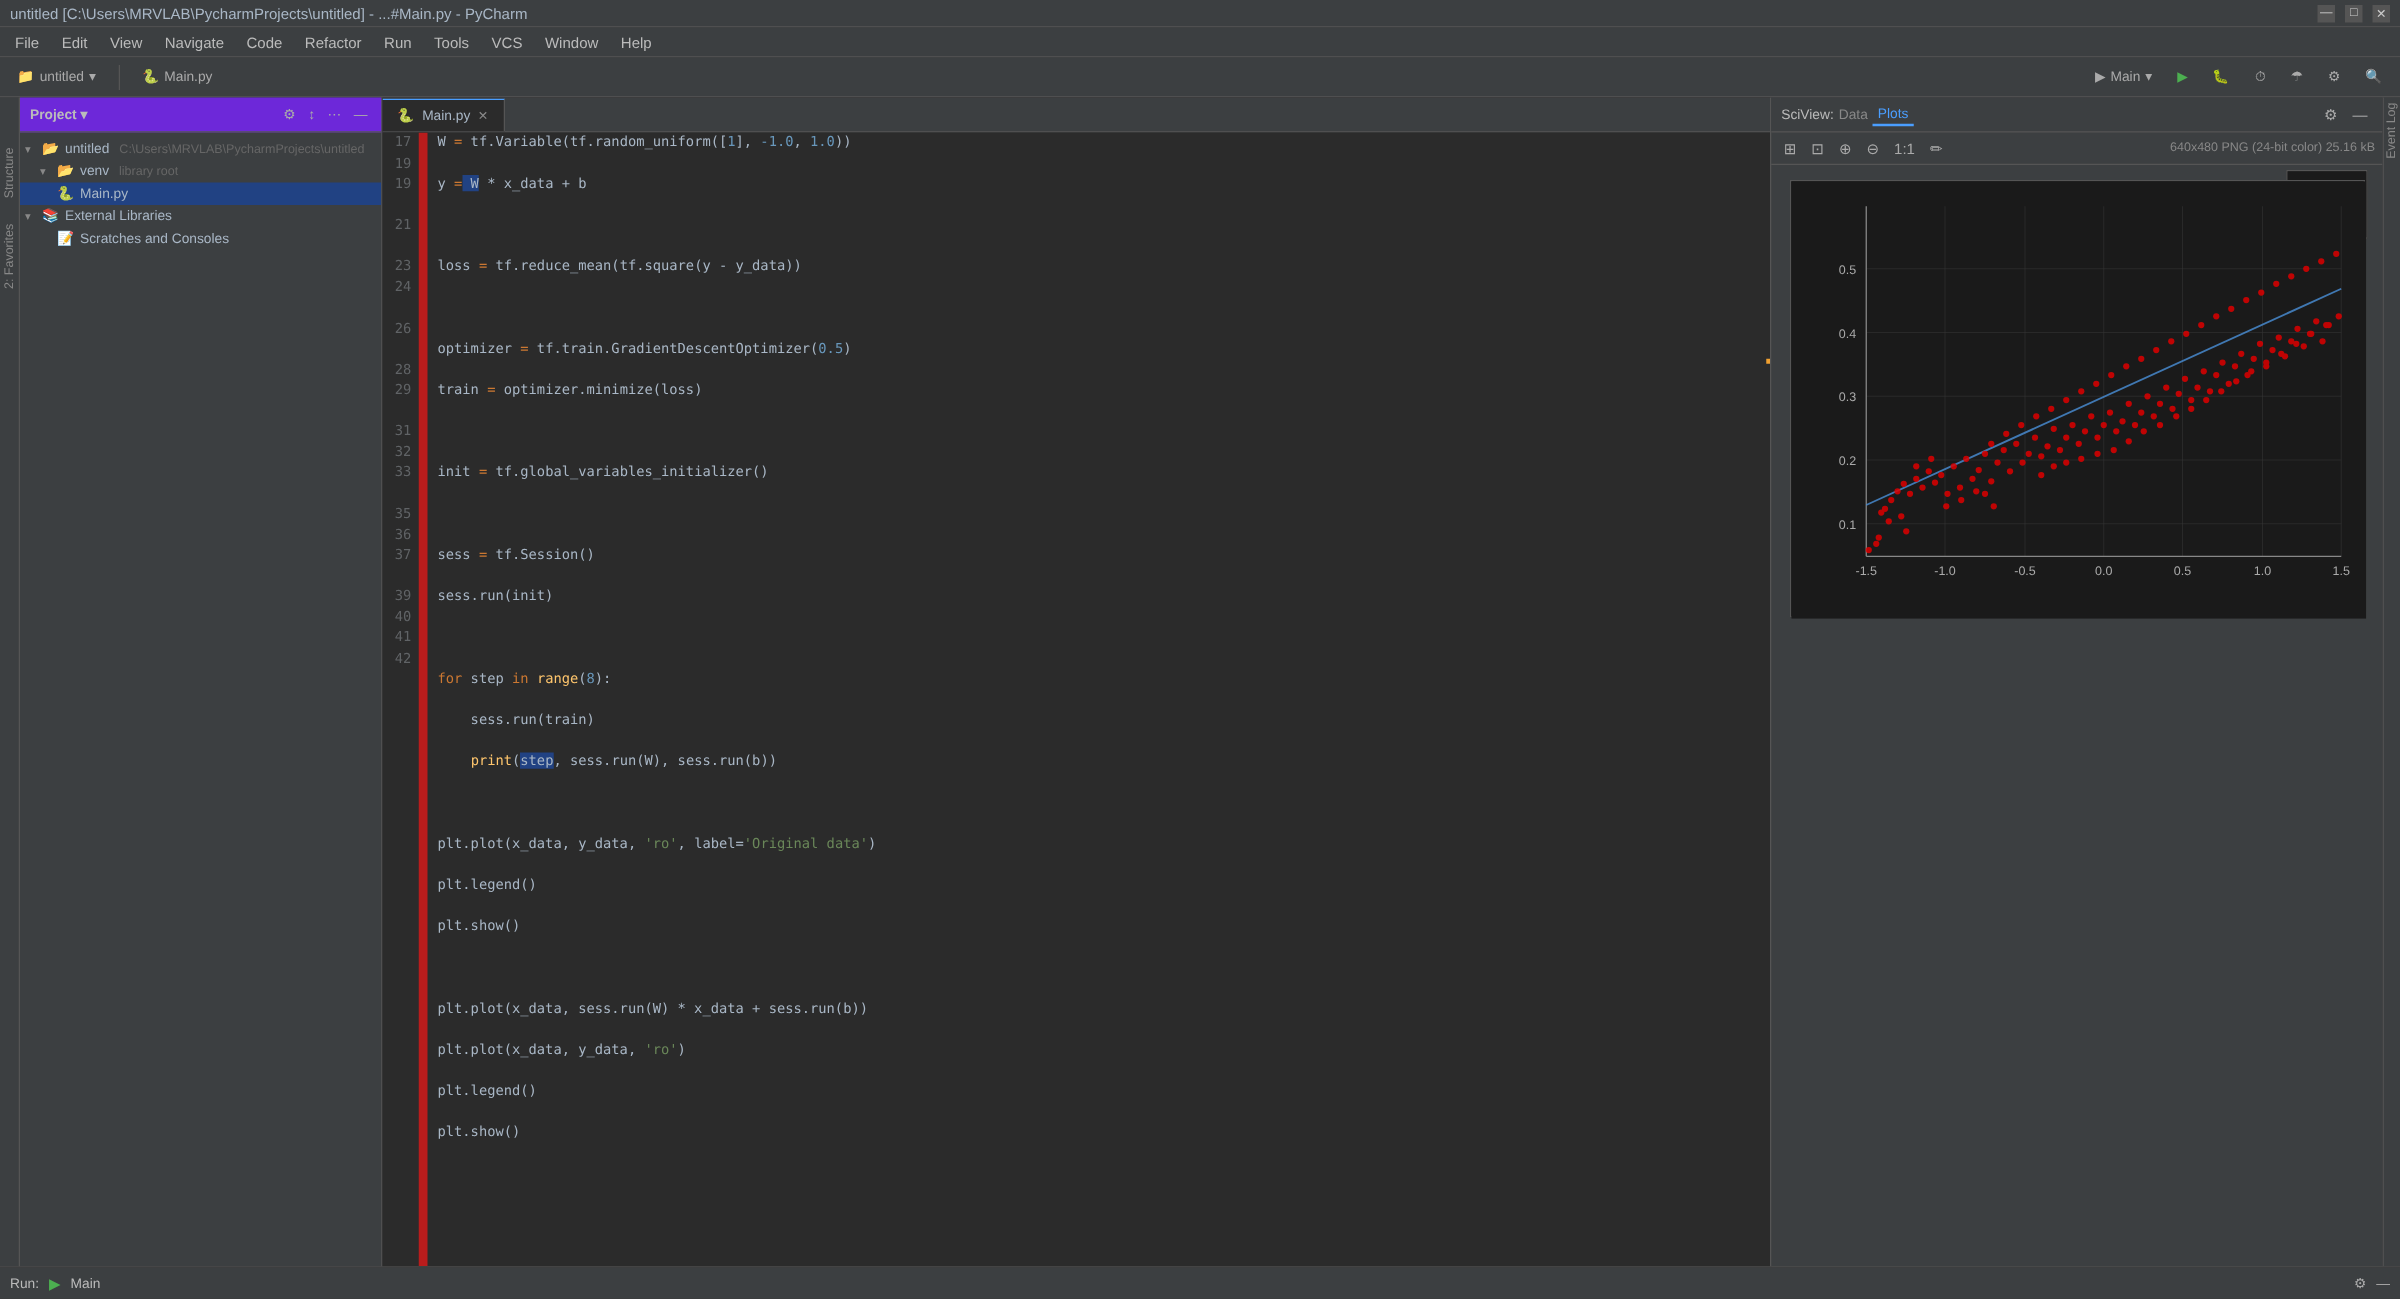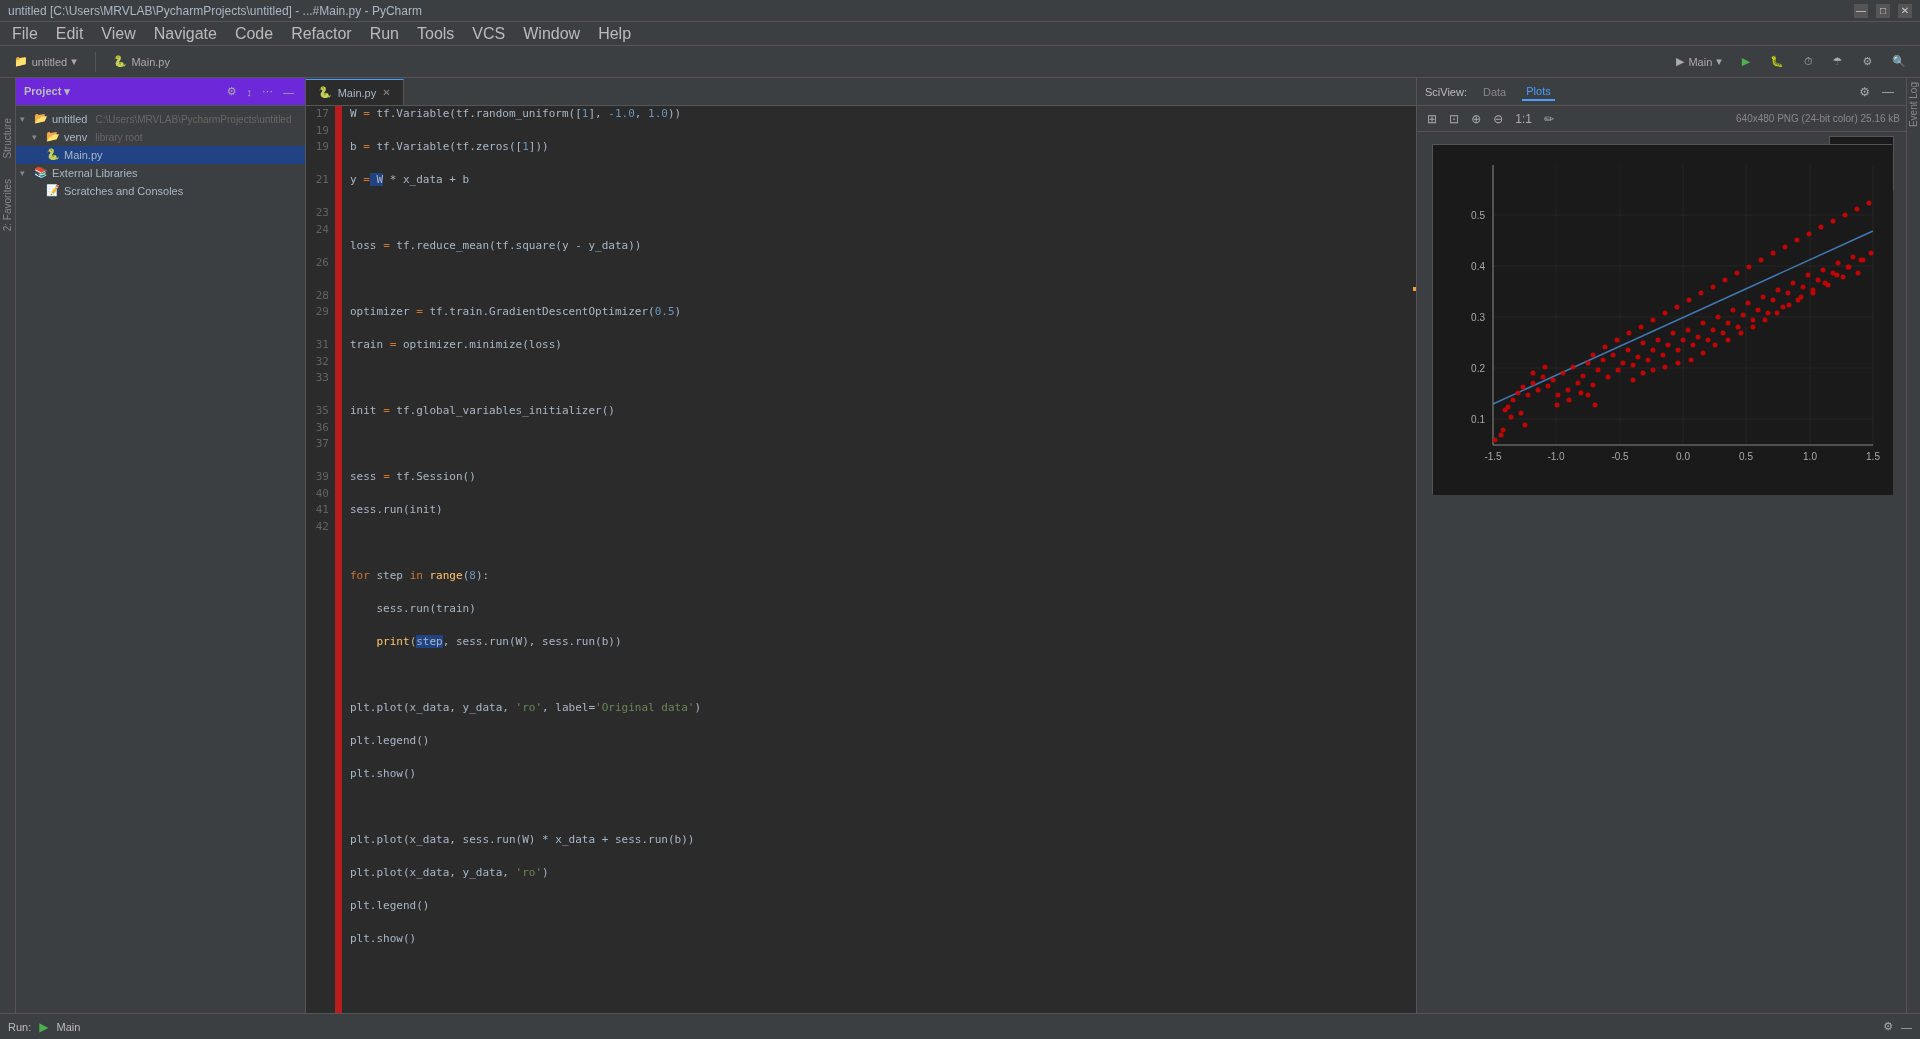--- a/index.html
+++ b/index.html
@@ -21,21 +21,21 @@
     
     #menu-bar {
       height: 24px;
       background: #3c3f41;
       display: flex;
       align-items: center;
       padding: 0 4px;
       border-bottom: 1px solid #555;
       gap: 2px;
     }
-    .menu-item { padding: 2px 8px; font-size: 16px; color: #bbb; cursor: pointer; border-radius: 2px; }
+    .menu-item { padding: 2px 8px; font-size: 12px; color: #bbb; cursor: pointer; border-radius: 2px; }
 
     
     #top-toolbar {
       height: 32px;
       background: #3c3f41;
       display: flex;
       align-items: center;
       padding: 0 8px;
       gap: 8px;
       border-bottom: 1px solid #555;
@@ -157,21 +157,21 @@
     }
     #sciview-header {
       height: 28px;
       display: flex;
       align-items: center;
       justify-content: space-between;
       padding: 0 8px;
       border-bottom: 1px solid #555;
       background: #3c3f41;
     }
-    #sciview-tabs { display: flex; gap: 12px; align-items: center; }
+    #sciview-tabs { display: flex; align-items: center; }
     .sv-tab { font-size: 11px; color: #888; cursor: pointer; padding: 2px 4px; }
     .sv-tab.active { color: #4a9eff; border-bottom: 2px solid #4a9eff; }
     #sciview-toolbar {
       height: 26px;
       display: flex;
       align-items: center;
       padding: 0 6px;
       gap: 4px;
       border-bottom: 1px solid #555;
     }
@@ -387,21 +387,20 @@
           <div>35</div>
           <div>36</div>
           <div>37</div>
           <div>&nbsp;</div>
           <div>39</div>
           <div>40</div>
           <div>41</div>
           <div>42</div>
         </div>
         <div id="code-content"><span class="code-line"><span class="var">W </span><span style="color:#cc7832">=</span><span class="var"> tf.Variable(tf.random_uniform([</span><span class="num">1</span><span class="var">], </span><span class="num">-1.0</span><span class="var">, </span><span class="num">1.0</span><span class="var">))</span></span>
-<span class="code-line"><span class="var">b </span><span style="color:#cc7832">=</span><span class="var"> tf.Variable(tf.zeros([</span><span class="num">1</span><span class="var">]))</span></span>
 <span class="code-line"><span class="var">y </span><span style="color:#cc7832">=</span><span class="highlight"> W</span><span class="var"> * x_data + b</span></span>
 <span class="code-line">&nbsp;</span>
 <span class="code-line"><span class="var">loss </span><span style="color:#cc7832">=</span><span class="var"> tf.reduce_mean(tf.square(y - y_data))</span></span>
 <span class="code-line">&nbsp;</span>
 <span class="code-line"><span class="var">optimizer </span><span style="color:#cc7832">=</span><span class="var"> tf.train.GradientDescentOptimizer(</span><span class="num">0.5</span><span class="var">)</span></span>
 <span class="code-line"><span class="var">train </span><span style="color:#cc7832">=</span><span class="var"> optimizer.minimize(loss)</span></span>
 <span class="code-line">&nbsp;</span>
 <span class="code-line"><span class="var">init </span><span style="color:#cc7832">=</span><span class="var"> tf.global_variables_initializer()</span></span>
 <span class="code-line">&nbsp;</span>
 <span class="code-line"><span class="var">sess </span><span style="color:#cc7832">=</span><span class="var"> tf.Session()</span></span>

